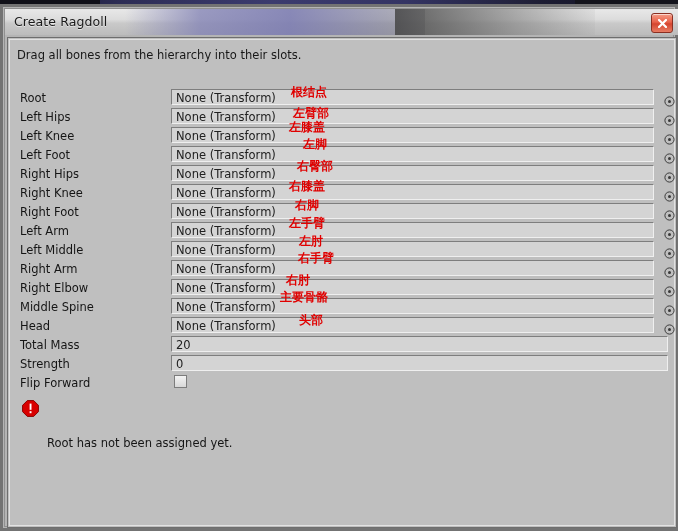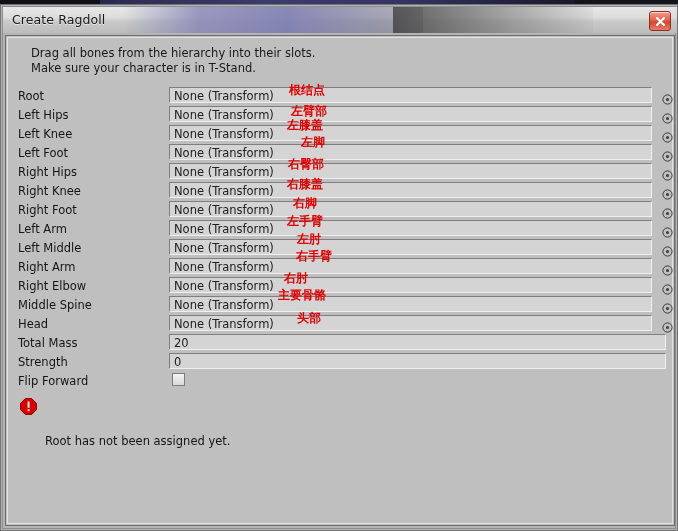--- a/index.html
+++ b/index.html
@@ -15,21 +15,21 @@
     position:absolute;left:0;top:0;width:678px;height:6px;
     background:linear-gradient(90deg,#151525 0%,#2d2d55 18%,#3b3b6e 40%,#343463 60%,#1d1d33 80%,#101020 100%);
   }
   .desktop-dark{position:absolute;left:0;top:0;width:100px;height:6px;background:#101018;}
   .desktop-dark2{position:absolute;left:575px;top:0;width:103px;height:6px;background:#14141c;}
 
   
   .window{
     position:absolute;left:0;top:4px;width:678px;height:527px;
     background:#b4b4b4;
-    border:1px solid #737373;
+    border:3px solid #737373;
     box-sizing:border-box;
   }
   .window-inner-border{
     position:absolute;left:1px;top:1px;right:1px;bottom:1px;
     border:1px solid #8f8f8f;box-sizing:border-box;pointer-events:none;
   }
 
   
   .titlebar{
     position:absolute;left:2px;top:2px;width:674px;height:26px;
@@ -66,21 +66,21 @@
     background:#bfbfbf;
     border:1px solid #6e6e6e;box-sizing:border-box;
   }
   .content-inner{
     position:absolute;left:1px;top:1px;right:1px;bottom:1px;
     border:1px solid #e2e2e2;box-sizing:border-box;pointer-events:none;
   }
 
   .instructions{
     position:absolute;left:9px;top:10px;width:600px;
-    font-size:11.5px;color:#181818;line-height:15px;margin-left:16px;
+    font-size:11.5px;color:#181818;line-height:15px;
   }
 
   
   .panel{
     position:absolute;left:6px;top:50px;width:656px;height:305px;
   }
   .row{
     position:relative;height:19px;
   }
   .row .label{
@@ -156,21 +156,20 @@
           <path d="M1 1 L8 8 M8 1 L1 8" stroke="#ffffff" stroke-width="2.2" stroke-linecap="square"></path>
         </svg>
       </div>
     </div>
 
     <div class="content">
       <div class="content-inner"></div>
 
       <div class="instructions">
         <div>Drag all bones from the hierarchy into their slots.</div>
-        <div>Make sure your character is in T-Stand.</div>
       </div>
 
       <div class="panel" id="panel">
           <div class="row">
             <div class="label">Root</div>
             <div class="field obj">
               <div class="ftext">None (Transform)</div>
             </div>
             <div class="cn" style="left:277px;top:-4px">根结点</div>
             <div class="target"><svg width="11" height="11" viewBox="0 0 11 11" aria-hidden="true">
@@ -209,21 +208,21 @@
             <div class="target"><svg width="11" height="11" viewBox="0 0 11 11" aria-hidden="true">
                 <circle cx="5.5" cy="5.5" r="4.6" fill="none" stroke="#3a3a3a" stroke-width="1"></circle>
                 <circle cx="5.5" cy="5.5" r="1.5" fill="#3a3a3a"></circle>
               </svg></div>
           </div>
           <div class="row">
             <div class="label">Right Hips</div>
             <div class="field obj">
               <div class="ftext">None (Transform)</div>
             </div>
-            <div class="cn" style="left:276px;top:-6px">右臀部</div>
+            <div class="cn" style="left:283px;top:-6px">右臀部</div>
             <div class="target"><svg width="11" height="11" viewBox="0 0 11 11" aria-hidden="true">
                 <circle cx="5.5" cy="5.5" r="4.6" fill="none" stroke="#3a3a3a" stroke-width="1"></circle>
                 <circle cx="5.5" cy="5.5" r="1.5" fill="#3a3a3a"></circle>
               </svg></div>
           </div>
           <div class="row">
             <div class="label">Right Knee</div>
             <div class="field obj">
               <div class="ftext">None (Transform)</div>
             </div>

